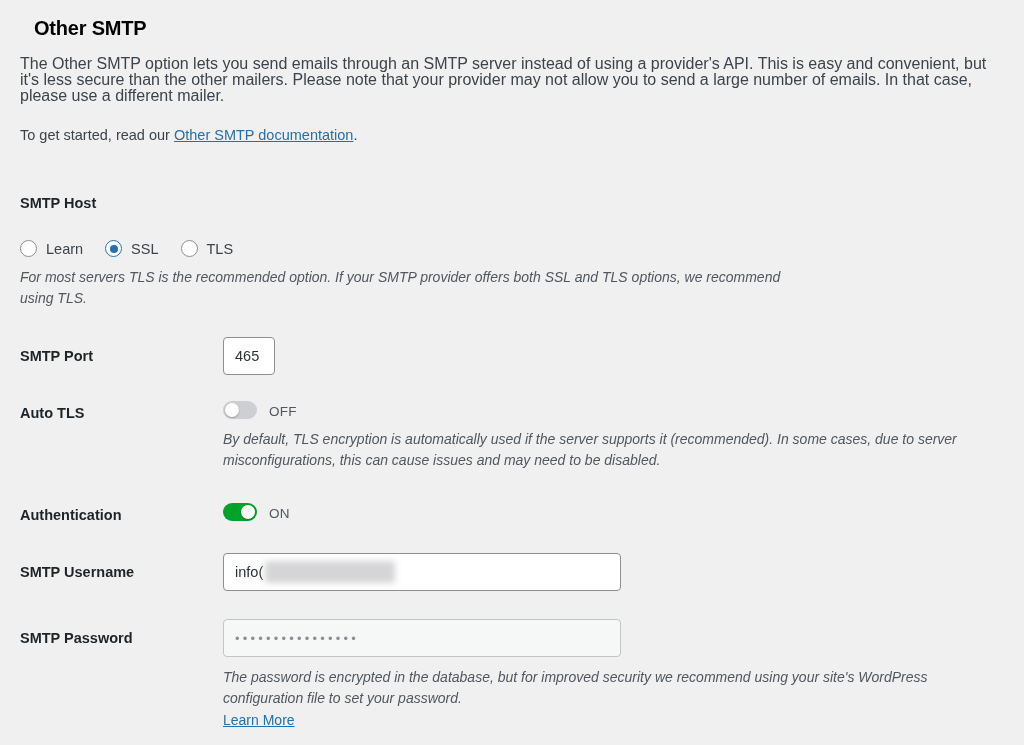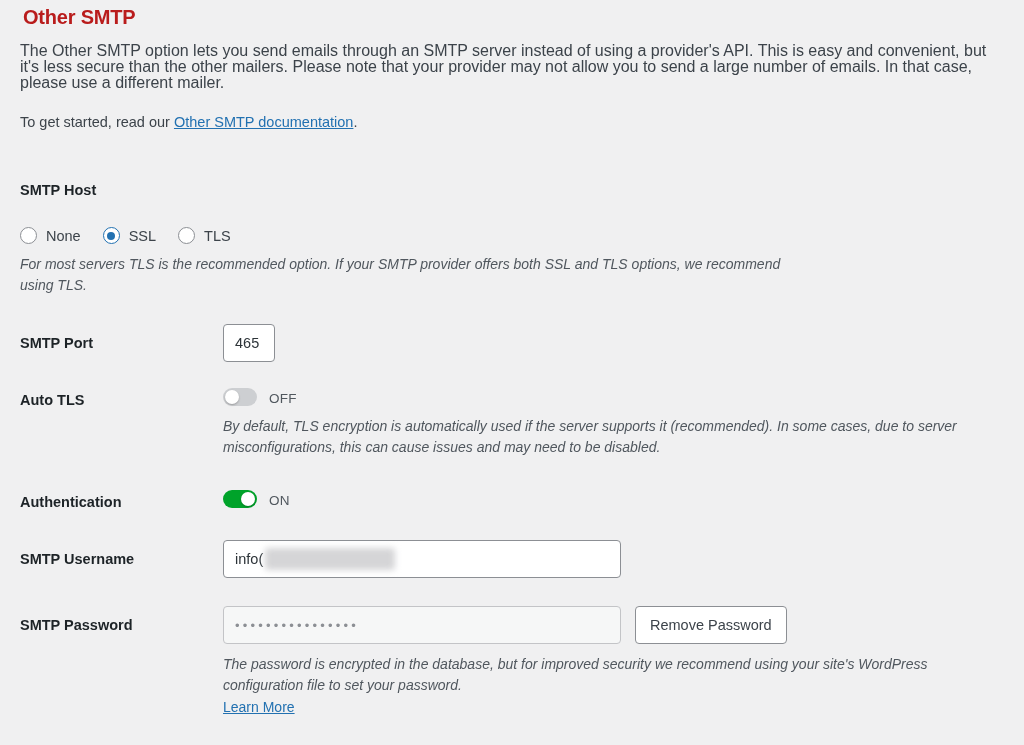--- a/index.html
+++ b/index.html
@@ -17,22 +17,22 @@
   .page {
     position: relative;
     width: 1024px;
     height: 745px;
     box-sizing: border-box;
     padding: 0 20px;
   }
   .section-title {
     font-size: 20px;
     font-weight: bold;
-    color: #b91c1c;
-    margin: 3px;
+    color: #000000;
+    margin: 14px;
     padding-top: 0;
     line-height: 28px;
     letter-spacing: -0.2px;
   }
   .section-desc {
     font-size: 16px;
     line-height: 16px;
     color: #3c434a;
     margin: 12px 0 0 0;
     max-width: 1000px;
@@ -252,21 +252,21 @@
 
     <div class="row row-gap-host">
       <div class="label">SMTP Host</div>
     </div>
 
     <div class="row">
       <div class="field">
         <div class="radios">
           <div class="radio-opt">
             <span class="radio-mark"></span>
-            <span>None</span>
+            <span>Learn</span>
           </div>
           <div class="radio-opt checked">
             <span class="radio-mark"></span>
             <span>SSL</span>
           </div>
           <div class="radio-opt">
             <span class="radio-mark"></span>
             <span>TLS</span>
           </div>
         </div>
@@ -326,21 +326,20 @@
 
     <div class="spacer-28"></div>
 
     <div class="row">
       <div class="label">SMTP Password</div>
       <div class="field">
         <div class="pw-row">
           <div class="pw-input">
             <span class="pw-dots">••••••••••••••••</span>
           </div>
-          <button class="btn" type="button">Remove Password</button>
         </div>
         <p class="help">The password is encrypted in the database, but for improved security we recommend using your site's WordPress configuration file to set your password.</p>
         <a class="help-link">Learn More</a>
       </div>
     </div>
 
   </div>
 </div>
 
 </body></html>

